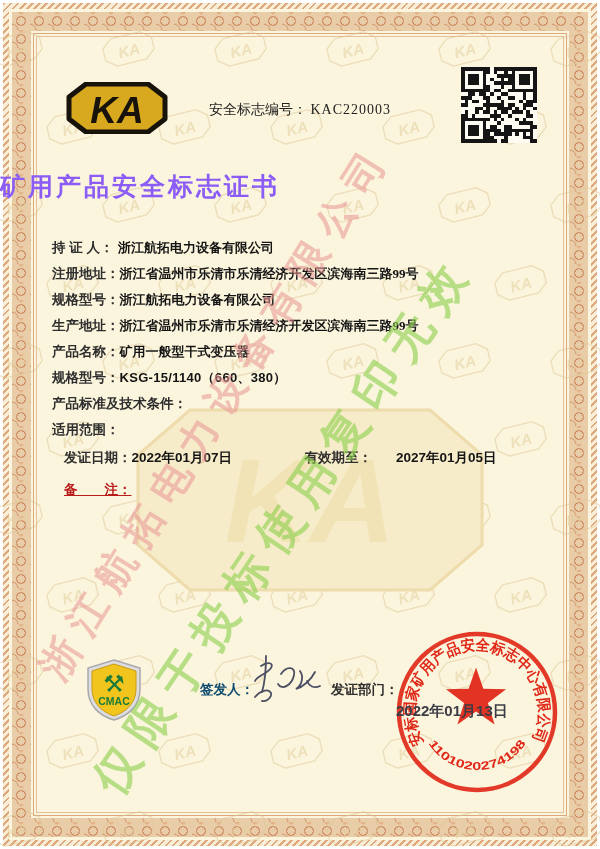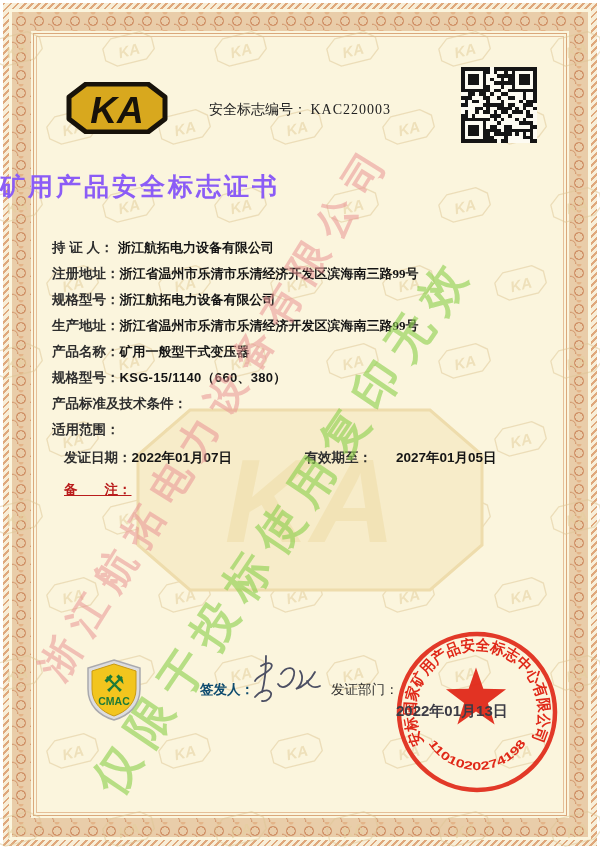--- a/index.html
+++ b/index.html
@@ -39,21 +39,21 @@
   .daterow{position:absolute;left:64px;top:450px;width:482px;display:flex;align-items:center;line-height:15px;}
   .daterow .v1{flex:0 0 173px;}
   .daterow .v2{margin-left:24px;}
   .dval{font-weight:bold;font-size:13.5px;color:#141414;}
   .remark{position:absolute;left:64px;top:481px;font-size:13.5px;font-weight:bold;color:#b91c1c;text-decoration:underline;}
   .statement{position:absolute;left:64px;top:565px;width:482px;text-indent:2em;
         text-align:justify;font-family:"Liberation Serif",serif;font-weight:bold;
         font-size:13px;line-height:1.44;color:#161616;}
   .cmac{position:absolute;left:85px;top:659px;}
   .signer-label{position:absolute;left:200px;top:681px;font-size:13.5px;font-weight:bold;color:#0c4a6e;}
-  .dept-label{position:absolute;left:331px;top:681px;font-size:13.5px;font-weight:normal;color:#2e2e2e;}
+  .dept-label{position:absolute;left:331px;top:681px;font-size:13.5px;font-weight:bold;color:#2e2e2e;}
   .signature{position:absolute;left:243px;top:650px;}
   .seal{position:absolute;left:394px;top:629px;z-index:6;}
   .seal-date{position:absolute;left:396px;top:702px;width:140px;text-align:left;z-index:7;
         font-size:15px;font-weight:bold;color:#3c3c46;}
   
   .wm{position:absolute;z-index:8;white-space:nowrap;font-family:"Liberation Serif",serif;
         font-weight:bold;pointer-events:none;}
   .wm-company{left:50px;top:648px;font-size:40px;letter-spacing:12px;color:rgba(233,148,148,.55);
         transform-origin:0 50%;transform:rotate(-58deg);}
   .wm-notice{left:105px;top:758px;font-size:46px;letter-spacing:12px;color:rgba(140,208,78,.62);

